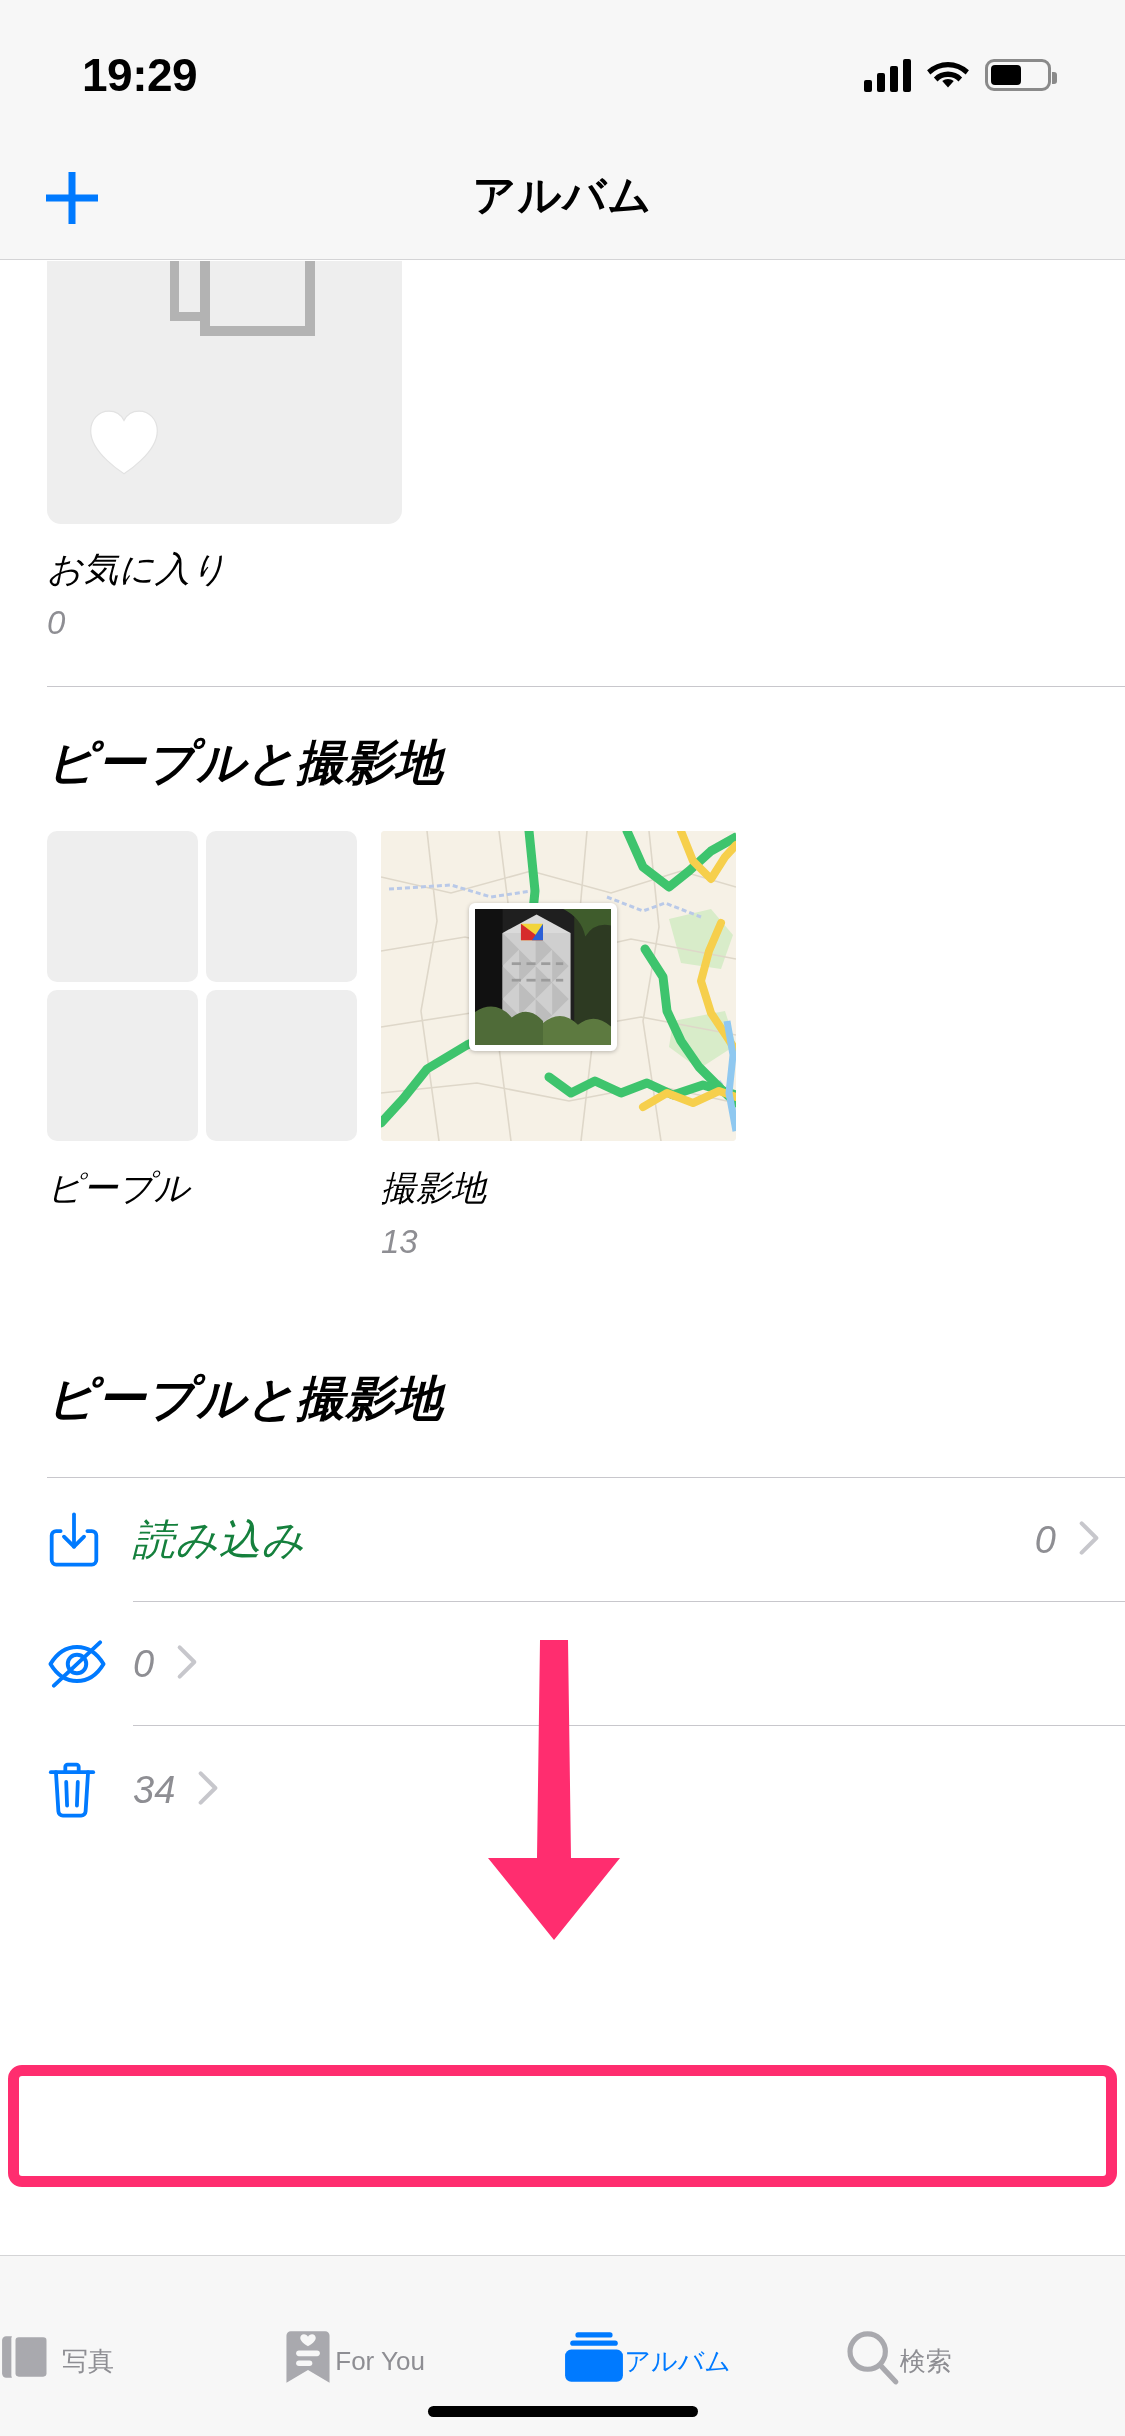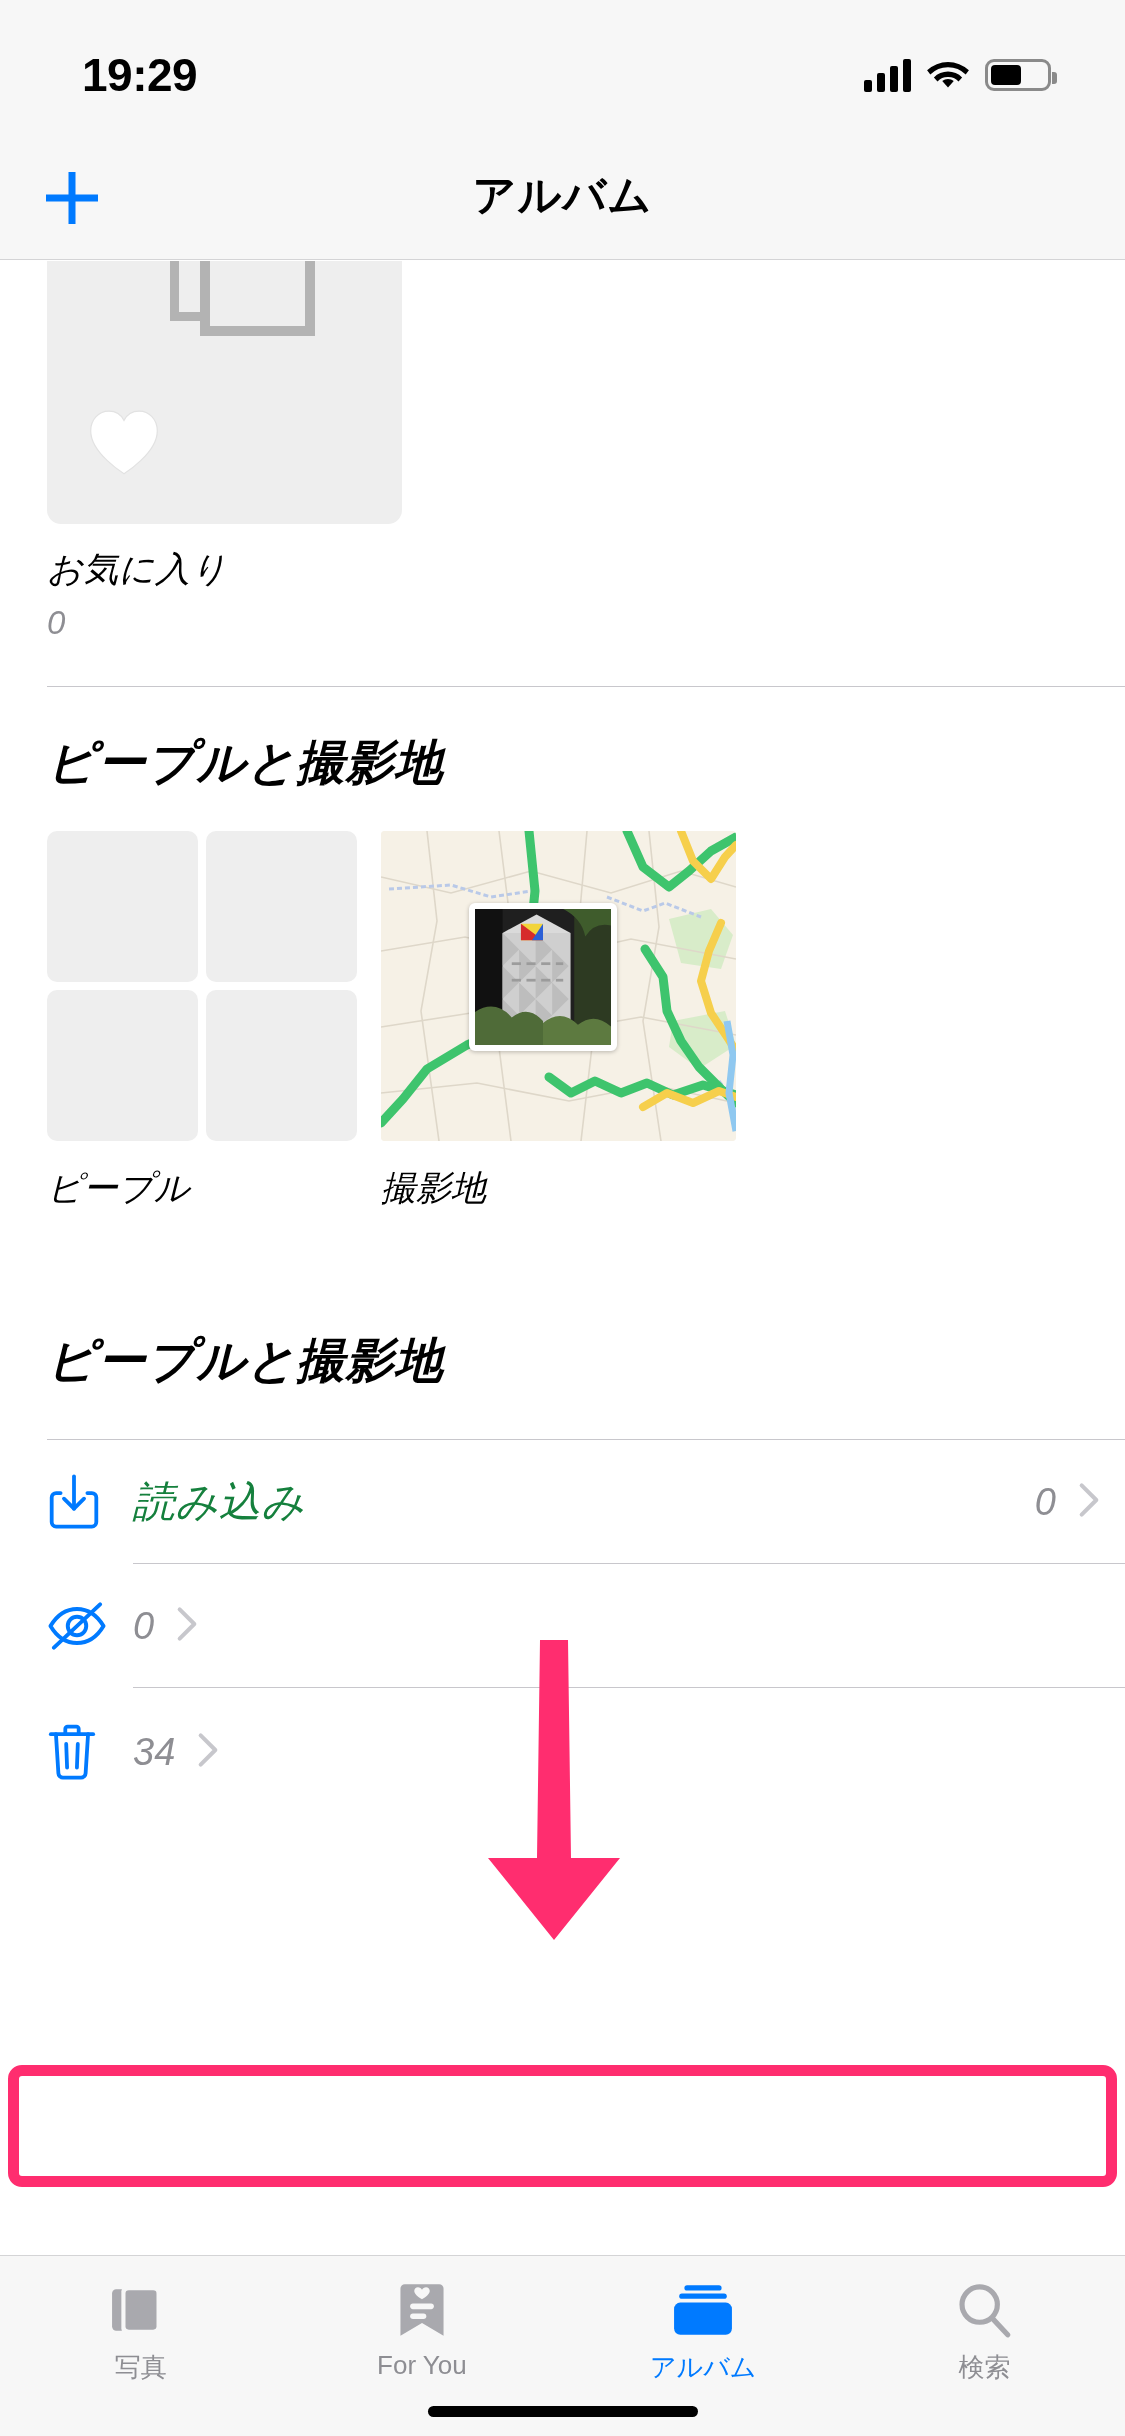--- a/index.html
+++ b/index.html
@@ -200,21 +200,21 @@
 
   
   .tab-bar {
     position: absolute; left: 0; bottom: 0;
     width: 1125px; height: 181px;
     background: #f7f7f7;
     border-top: 1px solid #d4d4d6;
     display: flex;
   }
   .tab {
-    flex: 1; display: flex; flex-direction: column;
+    flex: 1; display: flex; 
     align-items: center; justify-content: flex-start;
     padding-top: 22px;
     text-align: right;
   }
   .tab-icon { height: 64px; display: flex; align-items: center; justify-content: center; }
   .tab-label { font-size: 26px; color: #8e8e93; margin-top: 8px; }
   .tab.active .tab-label { color: #007aff; }
   .home-indicator {
     position: absolute; left: 50%; bottom: 19px;
     transform: translateX(-50%);
@@ -362,20 +362,21 @@
                 <rect x="72" y="76" width="10" height="3"></rect>
                   <rect x="88" y="76" width="8" height="3"></rect>
               </g>
               <path d="M0 112 Q22 98 40 118 Q58 104 74 122 L74 148 L0 148 Z" fill="#4f6b38"></path>
               <path d="M74 124 Q94 108 112 126 Q130 112 148 128 L148 148 L74 148 Z" fill="#5d7a40"></path>
               <path d="M96 0 Q116 10 120 30 Q130 14 148 18 L148 0 Z" fill="#3f5c2c"></path>
             </svg>
           </div>
         </div>
         <div class="pp-label">撮影地</div>
+        <div class="pp-count">13</div>
       </div>
     </div>
 
     <div class="section-header" style="padding-top:106px">ピープルと撮影地</div>
 
     <div style="margin-top:46px">
       <div class="list-divider-full"></div>
 
       <div class="list-row">
         <div class="row-icon">

